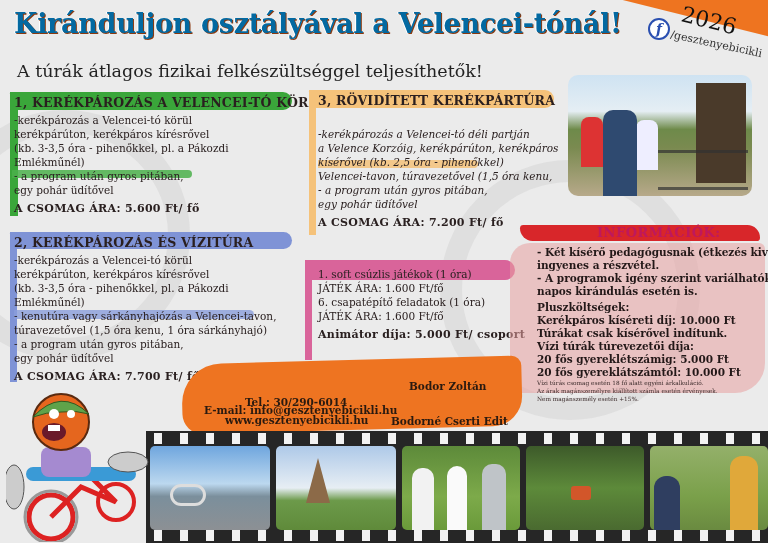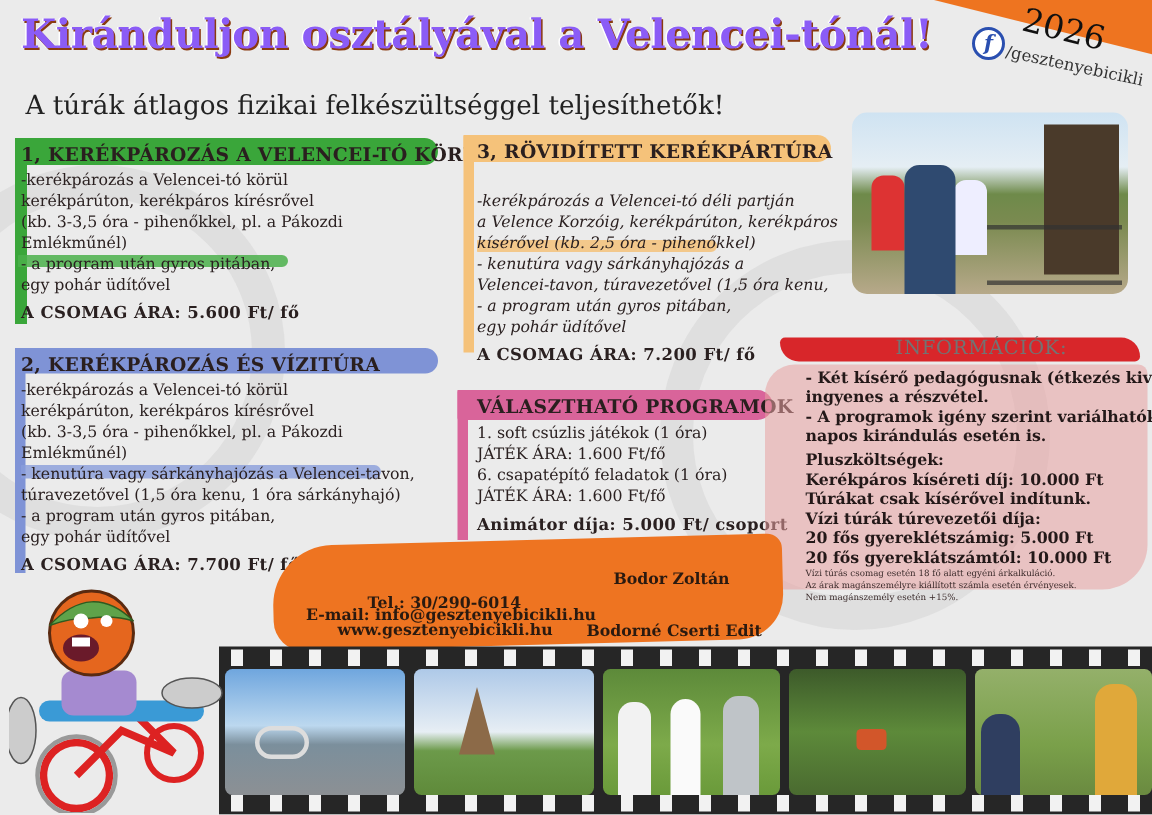--- a/index.html
+++ b/index.html
@@ -10,21 +10,21 @@
     font-family:"DejaVu Serif", "Liberation Serif", serif;
     color:#2a2020;
   }
   .bg-wheel {
     position:absolute; border-radius:50%;
     border:22px solid rgba(200,200,200,0.35);
   }
   .title {
     position:absolute; left:14px; top:8px;
     font-family:"DejaVu Serif", serif; font-weight:bold;
-    font-size:27px; color:#8b5cf6;
+    font-size:27px; color:#0369a1;
     text-shadow: 1px 1px 0 #8a3a10, -1px 0 0 #fff;
     letter-spacing:-0.3px; white-space:nowrap;
   }
   .subtitle {
     position:absolute; left:17px; top:61px;
     font-size:17.5px; color:#222; white-space:nowrap;
   }
   .year-stroke {
     position:absolute; right:-20px; top:0; width:200px; height:40px;
     background:#ee7420; transform:rotate(14deg); transform-origin:right top;
@@ -68,22 +68,22 @@
 
   .info-bg {
     position:absolute; left:510px; top:243px; width:255px; height:150px;
     background:rgba(231,160,160,0.55); border-radius:20px 6px 30px 6px;
   }
   .info-title-bg {
     position:absolute; left:520px; top:225px; width:240px; height:16px;
     background:#d8262a; border-radius:8px 30px 8px 30px;
   }
   .info-title {
-    position:absolute; left:597px; top:225px; font-size:13px; color:#737373;
-    font-weight:normal; letter-spacing:0.5px;
+    position:absolute; left:597px; top:225px; font-size:13px; color:#be185d;
+    font-weight:bold; letter-spacing:0.5px;
   }
   .info-body { position:absolute; left:537px; top:246px; }
   .info-body .l { font-size:10.5px; line-height:13px; font-weight:bold; white-space:nowrap; color:#231818; }
   .info-body .sp { height:3px; }
   .info-body .fine { font-size:5.8px; line-height:8px; white-space:nowrap; color:#3a2a2a; }
 
   .contact-bg {
     position:absolute; left:182px; top:360px; width:340px; height:70px;
     background:#ee7421; border-radius:40px 10px 30px 20px;
     transform:rotate(-1.5deg);
@@ -158,32 +158,30 @@
 
 <div class="stroke-v" style="left:309px;top:90px;width:7px;height:145px;background:#f5c27a;"></div>
 <div class="stroke" style="left:309px;top:90px;width:245px;height:18px;background:#f5c27a;"></div>
 <div class="stroke" style="left:318px;top:160px;width:160px;height:8px;background:#f5c27a;opacity:0.85;"></div>
 <div class="section" style="left:318px;top:93px;">
   <div class="sec-title">3, RÖVIDÍTETT KERÉKPÁRTÚRA</div>
   <div style="margin-top:19px;font-style:italic;">
     <div class="line">-kerékpározás a Velencei-tó déli partján</div>
     <div class="line">a Velence Korzóig, kerékpárúton, kerékpáros</div>
     <div class="line">kísérővel (kb. 2,5 óra - pihenőkkel)</div>
-    <div class="line">- kenutúra vagy sárkányhajózás a</div>
     <div class="line">Velencei-tavon, túravezetővel (1,5 óra kenu,</div>
     <div class="line"> - a program után gyros pitában,</div>
     <div class="line"> egy pohár üdítővel</div>
   </div>
   <div class="price">A CSOMAG ÁRA: 7.200 Ft/ fő</div>
 </div>
 
 <div class="stroke-v" style="left:305px;top:260px;width:7px;height:100px;background:#d9649a;"></div>
 <div class="stroke" style="left:305px;top:260px;width:210px;height:20px;background:#d9649a;"></div>
 <div class="section" style="left:318px;top:263px;">
-  <div class="sec-title">VÁLASZTHATÓ PROGRAMOK</div>
   <div style="margin-top:4px;">
     <div class="line">1. soft csúzlis játékok (1 óra)</div>
     <div class="line">JÁTÉK ÁRA: 1.600 Ft/fő</div>
     <div class="line">6. csapatépítő feladatok (1 óra)</div>
     <div class="line">JÁTÉK ÁRA: 1.600 Ft/fő</div>
   </div>
   <div class="price">Animátor díja: 5.000 Ft/ csoport</div>
 </div>
 
 <div class="info-bg"></div>

